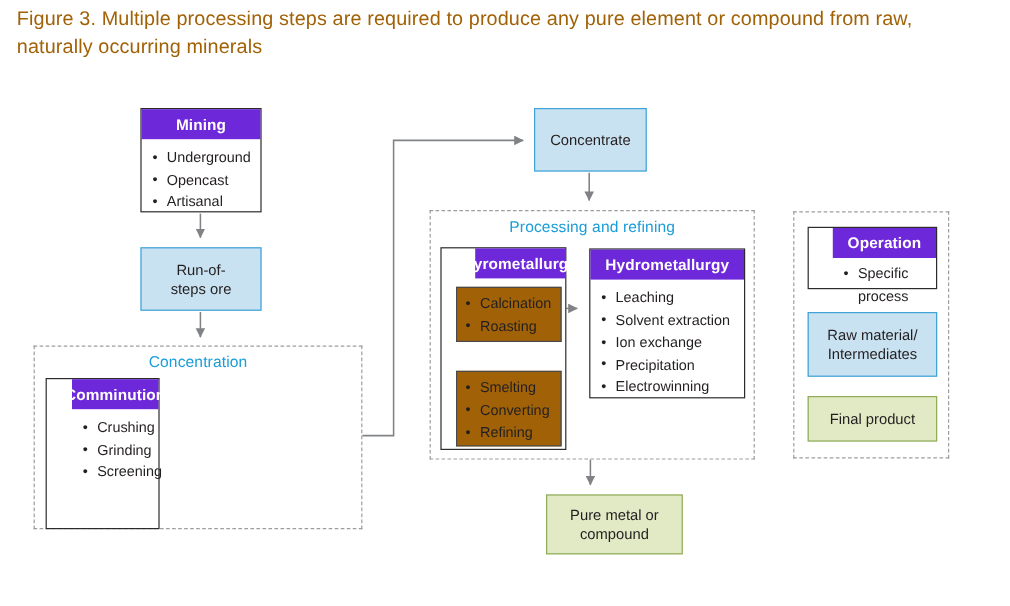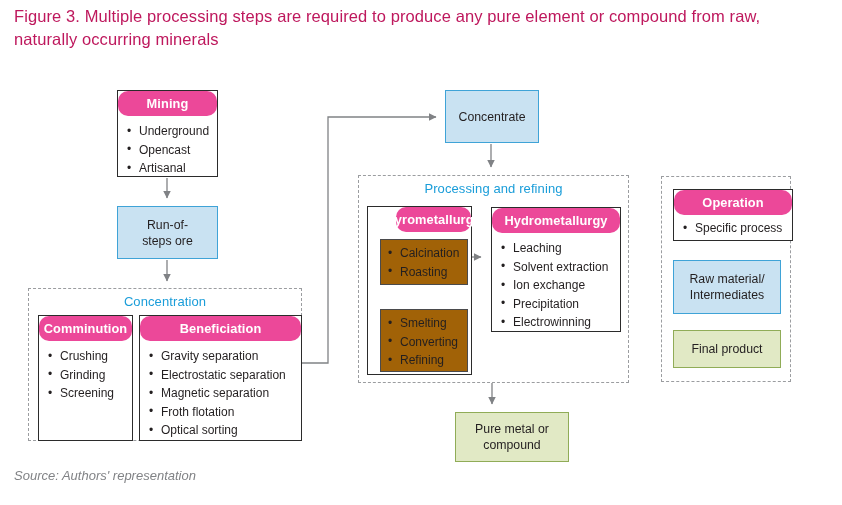--- a/index.html
+++ b/index.html
@@ -1,38 +1,37 @@
 <!DOCTYPE html>
 <html><head>
 <meta charset="utf-8">
 <style>
   html, body { margin:0; padding:0; background:#ffffff; }
   body { font-family:"Liberation Sans", sans-serif; color:#231f20; }
   #page { position:relative; width:842px; height:505px; background:#ffffff; overflow:hidden; }
 
   .figure-title {
     position:absolute; left:14px; top:5px; width:790px;
-    font-size:16.5px; line-height:23px; font-weight:500; color:#be185d; letter-spacing:0.1px;
+    font-size:16.5px; line-height:23px; font-weight:500; color:#a16207; letter-spacing:0.1px;
   }
   .source-note {
     position:absolute; left:14px; top:468px;
     font-size:13px; font-style:italic; color:#808285;
   }
 
   svg.connectors { position:absolute; left:0; top:0; width:842px; height:505px; pointer-events:none; }
 
   .abs { position:absolute; box-sizing:border-box; }
 
   
   .opbox { background:#ffffff; border:1px solid #2b2b2b; }
   .ophead {
-    background:#ec4899; color:#ffffff; font-weight:bold; font-size:12.8px;
+    background:#6d28d9; color:#ffffff; font-weight:bold; font-size:12.8px;
     height:25px; display:flex; align-items:center; justify-content:center;
     letter-spacing:0.1px;
-    border-radius:10px;
   }
 
   
   .bluebox {
     background:#c9e2f2; border:1px solid #3fa3d7;
     display:flex; flex-direction:column; align-items:center; justify-content:center;
     font-size:12.3px; line-height:16px; text-align:center;
   }
   .greenbox {
     background:#e1e9c5; border:1px solid #90ac57;
@@ -53,31 +52,31 @@
   ul.list li::before { content:"\2022"; position:absolute; left:1px; top:-0.5px; color:#231f20; }
 
   
   .innerbox { position:absolute; box-sizing:border-box; background:#a16207; border:1px solid #4a4a4c; }
   .innerbox ul.list { margin:4px 2px 0 6px; }
 
   
   .mining        { left:117px; top:90px;  width:101px; height:87px; }
   .runofmine     { left:117px; top:206px; width:101px; height:53px; }
   .concentration { left:28px;  top:288px; width:274px; height:153px; }
-  .comminution   { left:9px;   top:26px;  width:95px;  height:126px; }
+  .comminution   { left:9px;   top:26px;  width:95px;  height:126px;padding-left:21px; }
   .beneficiation { left:110px; top:26px;  width:163px; height:126px; }
   .concentrate   { left:445px; top:90px;  width:94px;  height:53px; }
   .processing    { left:358px; top:175px; width:271px; height:208px; }
   .pyro          { left:8px;   top:30px;  width:105px; height:169px;padding-left:28px; }
   .pyro-inner1   { left:12px;  top:32px;  width:88px;  height:46px; }
   .pyro-inner2   { left:12px;  top:102px; width:88px;  height:63px; }
   .hydro         { left:132px; top:31px;  width:130px; height:125px; }
   .puremetal     { left:455px; top:412px; width:114px;  height:50px; }
   .legend        { left:661px; top:176px; width:130px; height:206px; }
-  .operation     { left:11px;  top:12px;  width:120px; height:52px; }
+  .operation     { left:11px;  top:12px;  width:108px; height:52px;padding-left:20px; }
   .operation ul.list { margin-top:4px; }
   .rawmat        { left:11px;  top:83px;  width:108px; height:54px; }
   .finalproduct  { left:11px;  top:153px; width:108px; height:38px; }
 </style>
 </head>
 <body>
 
 <div id="page">
 
   <div class="figure-title">Figure 3. Multiple processing steps are required to produce any pure element or compound from raw, naturally occurring minerals</div>
@@ -114,30 +113,20 @@
   </div>
 
   <div class="abs dashed concentration">
     <div class="grouptitle">Concentration</div>
     <div class="abs opbox comminution">
       <div class="ophead">Comminution</div>
       <ul class="list">
           <li>Crushing</li>
           <li>Grinding</li>
           <li>Screening</li>
-        </ul>
-    </div>
-    <div class="abs opbox beneficiation">
-      <div class="ophead">Beneficiation</div>
-      <ul class="list">
-          <li>Gravity separation</li>
-          <li>Electrostatic separation</li>
-          <li>Magnetic separation</li>
-          <li>Froth flotation</li>
-          <li>Optical sorting</li>
         </ul>
     </div>
   </div>
 
   <div class="abs bluebox concentrate">
     <div>Concentrate</div>
   </div>
 
   <div class="abs dashed processing">
     <div class="grouptitle">Processing and refining</div>
@@ -185,15 +174,14 @@
     </div>
     <div class="abs bluebox rawmat">
       <div>Raw material/</div>
       <div>Intermediates</div>
     </div>
     <div class="abs greenbox finalproduct">
       <div>Final product</div>
     </div>
   </div>
 
-  <div class="source-note">Source: Authors' representation</div>
 
 </div>
 
 </body></html>

